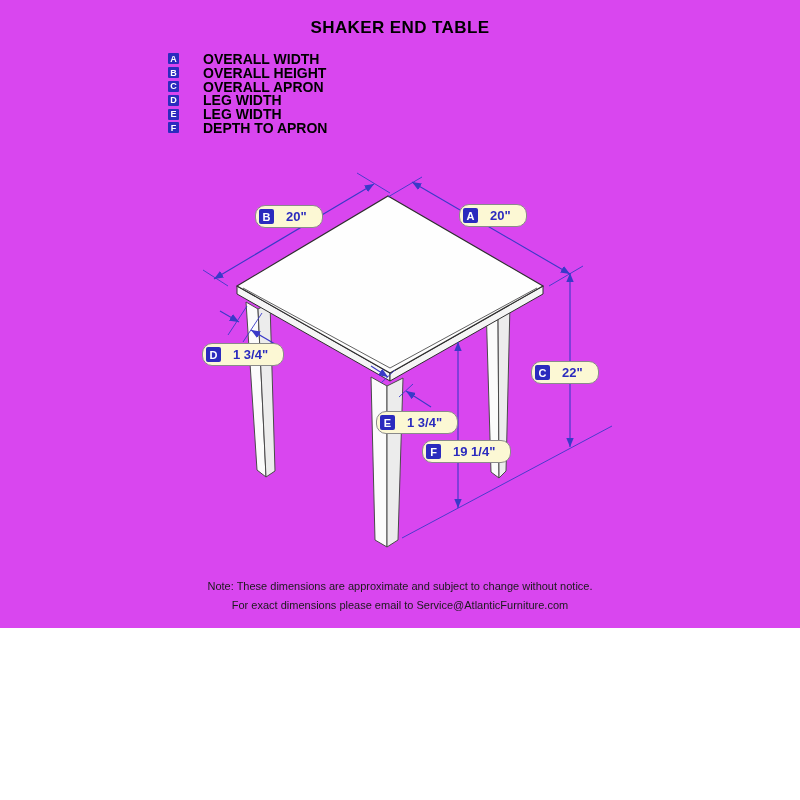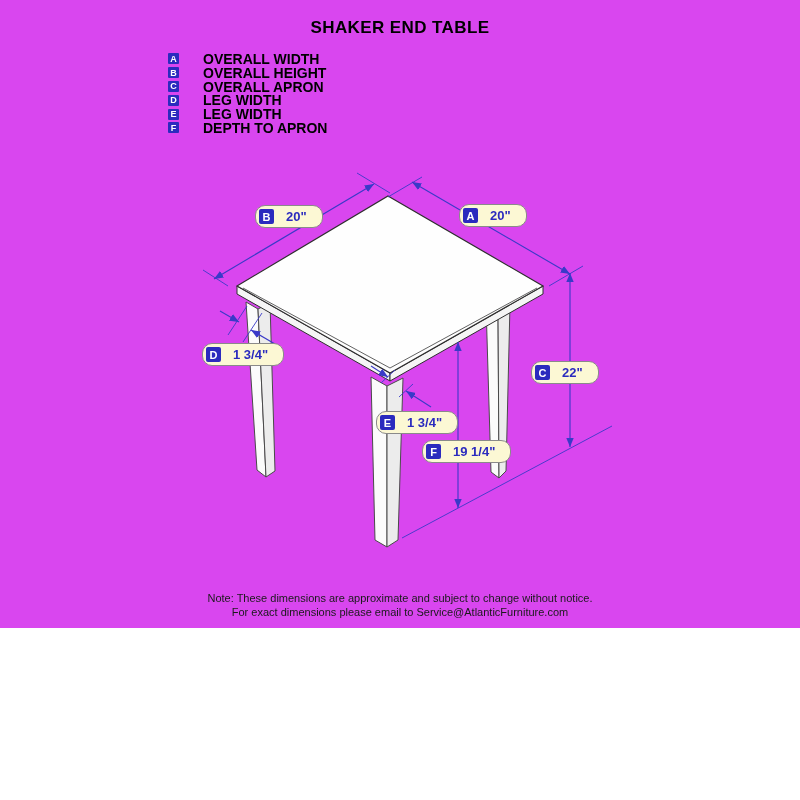--- a/index.html
+++ b/index.html
@@ -53,21 +53,21 @@
   }
   #pill-b{left:255px;top:205px;}
   #pill-a{left:459px;top:204px;}
   #pill-d{left:202px;top:343px;}
   #pill-e{left:376px;top:411px;}
   #pill-f{left:422px;top:440px;}
   #pill-c{left:531px;top:361px;}
   
   .footer{position:absolute;left:0;bottom:10px;width:100%;text-align:center;color:#1a1a1a;}
   .footer .f1{font-size:11px;margin:0 0 2px 0;}
-  .footer .f2{font-size:11px;margin:0;}
+  .footer .f2{font-size:11px;margin:7px;}
   .bottom-bar{
     position:absolute;left:263px;top:795px;width:277px;height:6px;
     background:#f4efc5;border:1px solid #e0d9a8;border-bottom:none;border-radius:2px 2px 0 0;
   }
 </style>
 </head>
 <body>
 
 <div class="page">
 

